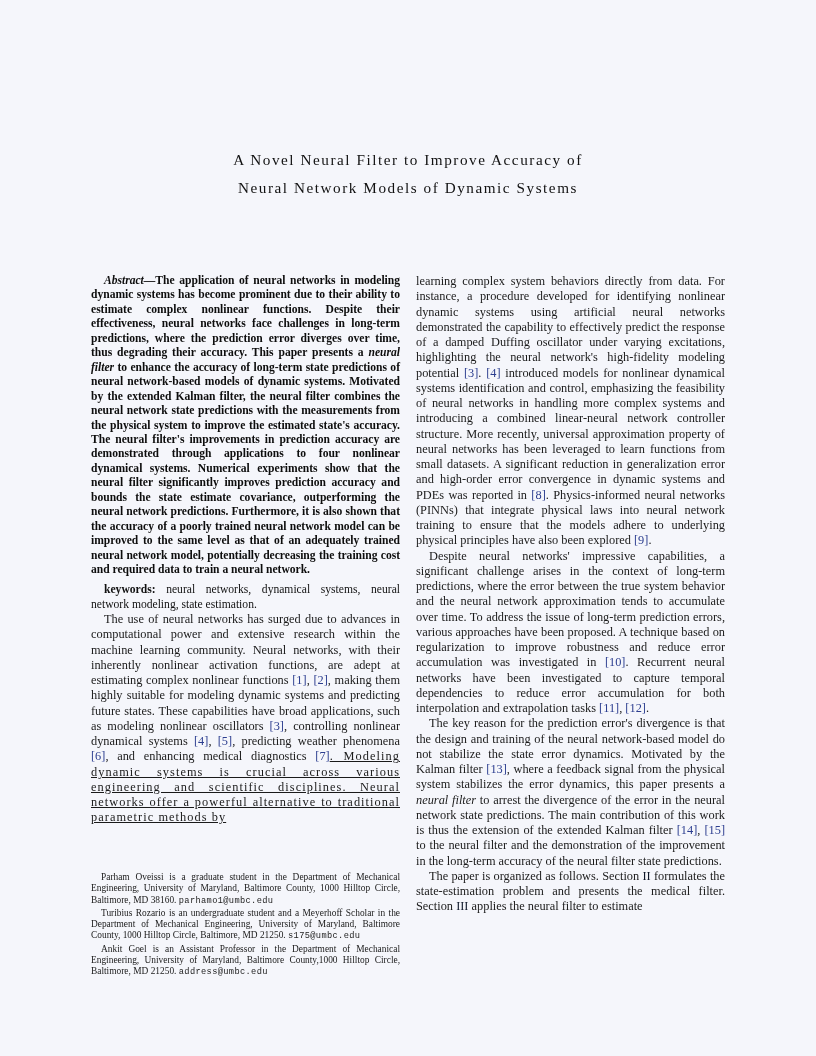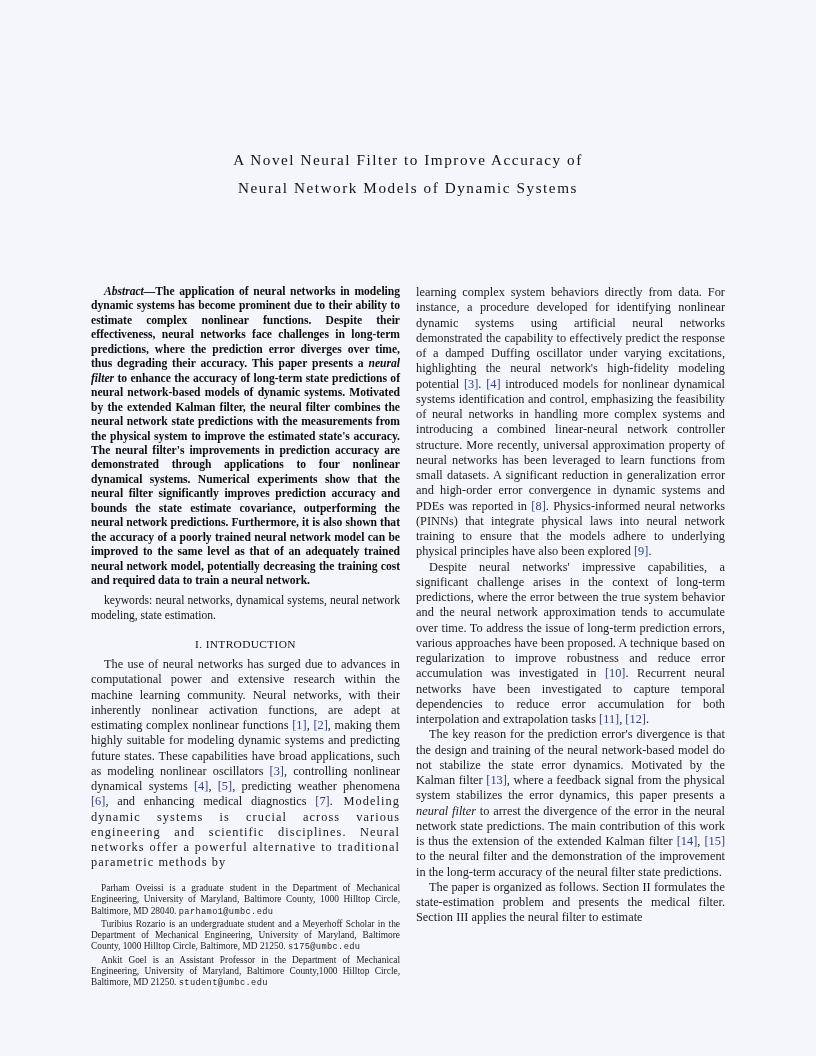--- a/index.html
+++ b/index.html
@@ -52,21 +52,21 @@
   
   .columns {
     position: absolute;
     left: 91px;
     top: 247px;
     width: 634px;
     height: 725px;
   }
   .col {
     position: absolute;
-    top: 18px;
+    top: 7px;
     width: 309px;
     height: 725px;
   }
   .col-left  { left: 0px; }
   .col-right { left: 325px; }
 
   p {
     margin: 0;
     text-align: justify;
     text-justify: inter-word;
@@ -88,21 +88,21 @@
   }
   .abstract em { font-style: italic; }
 
   .keywords {
     font-size: 11.6px;
     line-height: 14.6px;
     text-indent: 13px;
     margin-top: 5.5px;
     color: #111;
   }
-  .keywords b { font-weight: normal; }
+  .keywords b { font-weight: bold; }
 
   
   .section-head {
     text-align: center;
     font-size: 11.4px;
     font-variant: small-caps;
     letter-spacing: 0.35px;
     margin-top: 15px;
     margin-bottom: 7px;
     color: #111;
@@ -115,21 +115,21 @@
     text-indent: 13px;
     color: #1a1a1a;
   }
   .body-par + .body-par { margin-top: 0px; }
   .body-par em { font-style: italic; }
 
   .cite { color: #2b3d8f; }
   .secref { color: #0f172a; }
 
   
-  .tracked { letter-spacing: 1.05px; }
+  .tracked { letter-spacing: 1.05px; text-decoration: underline; }
 
   
   .footnotes {
     position: absolute;
     left: 0;
     top: 598px;
     width: 309px;
     font-size: 9.4px;
     line-height: 11.3px;
     color: #1a1a1a;
@@ -157,28 +157,27 @@
   </div>
 
   <div class="columns">
 
     <div class="col col-left">
 
       <p class="abstract"><span class="lead">Abstract—</span><span>The application of neural networks in modeling dynamic systems has become prominent due to their ability to estimate complex nonlinear functions. Despite their effectiveness, neural networks face challenges in long-term predictions, where the prediction error diverges over time, thus degrading their accuracy. This paper presents a </span><em>neural filter</em><span> to enhance the accuracy of long-term state predictions of neural network-based models of dynamic systems. Motivated by the extended Kalman filter, the neural filter combines the neural network state predictions with the measurements from the physical system to improve the estimated state's accuracy. The neural filter's improvements in prediction accuracy are demonstrated through applications to four nonlinear dynamical systems. Numerical experiments show that the neural filter significantly improves prediction accuracy and bounds the state estimate covariance, outperforming the neural network predictions. Furthermore, it is also shown that the accuracy of a poorly trained neural network model can be improved to the same level as that of an adequately trained neural network model, potentially decreasing the training cost and required data to train a neural network.</span></p>
 
       <p class="keywords"><b>keywords:</b><span> neural networks, dynamical systems, neural network modeling, state estimation.</span></p>
 
-      <div class="section-head">I.  INTRODUCTION</div>
 
       <p class="body-par"><span>The use of neural networks has surged due to advances in computational power and extensive research within the machine learning community. Neural networks, with their inherently nonlinear activation functions, are adept at estimating complex nonlinear functions </span><span class="cite">[1]</span><span>, </span><span class="cite">[2]</span><span>, making them highly suitable for modeling dynamic systems and predicting future states. These capabilities have broad applications, such as modeling nonlinear oscillators </span><span class="cite">[3]</span><span>, controlling nonlinear dynamical systems </span><span class="cite">[4]</span><span>, </span><span class="cite">[5]</span><span>, predicting weather phenomena </span><span class="cite">[6]</span><span>, and enhancing medical diagnostics </span><span class="cite">[7]</span><span class="tracked">. Modeling dynamic systems is crucial across various engineering and scientific disciplines. Neural networks offer a powerful alternative to traditional parametric methods by</span></p>
 
       <div class="footnotes">
-        <p><span>Parham Oveissi is a graduate student in the Department of Mechanical Engineering, University of Maryland, Baltimore County, 1000 Hilltop Circle, Baltimore, MD 28040. </span><span class="mono">parhamo1@umbc.edu</span></p>
+        <p><span>Parham Oveissi is a graduate student in the Department of Mechanical Engineering, University of Maryland, Baltimore County, 1000 Hilltop Circle, Baltimore, MD 38160. </span><span class="mono">parhamo1@umbc.edu</span></p>
         <p><span>Turibius Rozario is an undergraduate student and a Meyerhoff Scholar in the Department of Mechanical Engineering, University of Maryland, Baltimore County, 1000 Hilltop Circle, Baltimore, MD 21250. </span><span class="mono">s175@umbc.edu</span></p>
-        <p><span>Ankit Goel is an Assistant Professor in the Department of Mechanical Engineering, University of Maryland, Baltimore County,1000 Hilltop Circle, Baltimore, MD 21250. </span><span class="mono">student@umbc.edu</span></p>
+        <p><span>Ankit Goel is an Assistant Professor in the Department of Mechanical Engineering, University of Maryland, Baltimore County,1000 Hilltop Circle, Baltimore, MD 21250. </span><span class="mono">address@umbc.edu</span></p>
       </div>
 
     </div>
 
     <div class="col col-right">
 
       <p class="body-par" style="text-indent:0"><span>learning complex system behaviors directly from data. For instance, a procedure developed for identifying nonlinear dynamic systems using artificial neural networks demonstrated the capability to effectively predict the response of a damped Duffing oscillator under varying excitations, highlighting the neural network's high-fidelity modeling potential </span><span class="cite">[3]</span><span>. </span><span class="cite">[4]</span><span> introduced models for nonlinear dynamical systems identification and control, emphasizing the feasibility of neural networks in handling more complex systems and introducing a combined linear-neural network controller structure. More recently, universal approximation property of neural networks has been leveraged to learn functions from small datasets. A significant reduction in generalization error and high-order error convergence in dynamic systems and PDEs was reported in </span><span class="cite">[8]</span><span>. Physics-informed neural networks (PINNs) that integrate physical laws into neural network training to ensure that the models adhere to underlying physical principles have also been explored </span><span class="cite">[9]</span><span>.</span></p>
 
       <p class="body-par"><span>Despite neural networks' impressive capabilities, a significant challenge arises in the context of long-term predictions, where the error between the true system behavior and the neural network approximation tends to accumulate over time. To address the issue of long-term prediction errors, various approaches have been proposed. A technique based on regularization to improve robustness and reduce error accumulation was investigated in </span><span class="cite">[10]</span><span>. Recurrent neural networks have been investigated to capture temporal dependencies to reduce error accumulation for both interpolation and extrapolation tasks </span><span class="cite">[11]</span><span>, </span><span class="cite">[12]</span><span>.</span></p>
 

